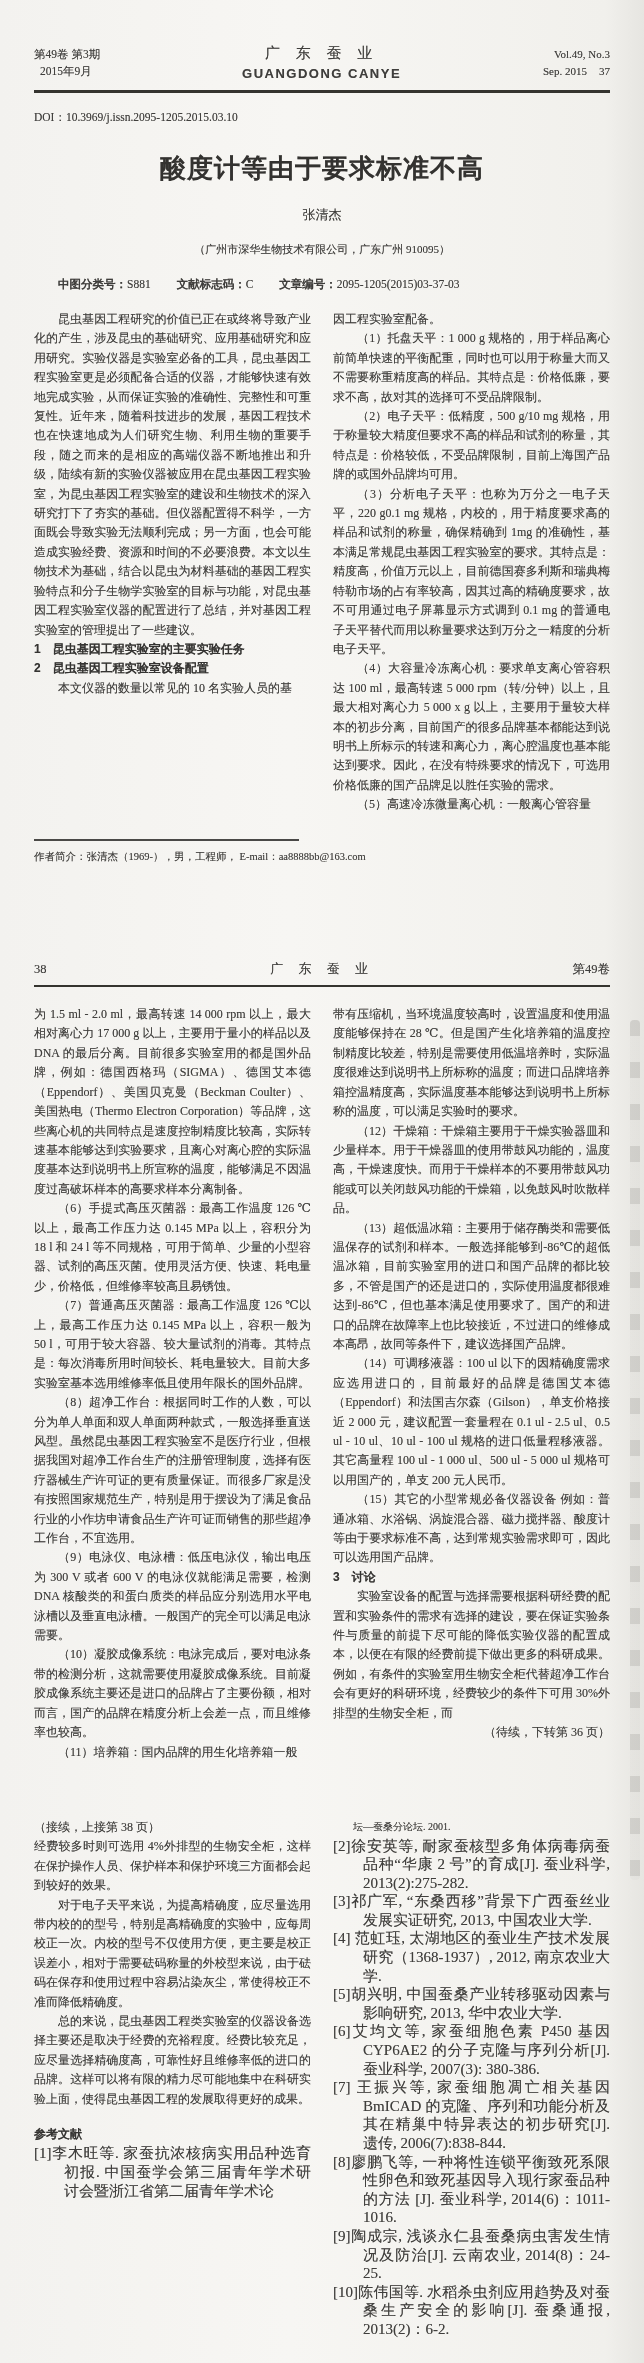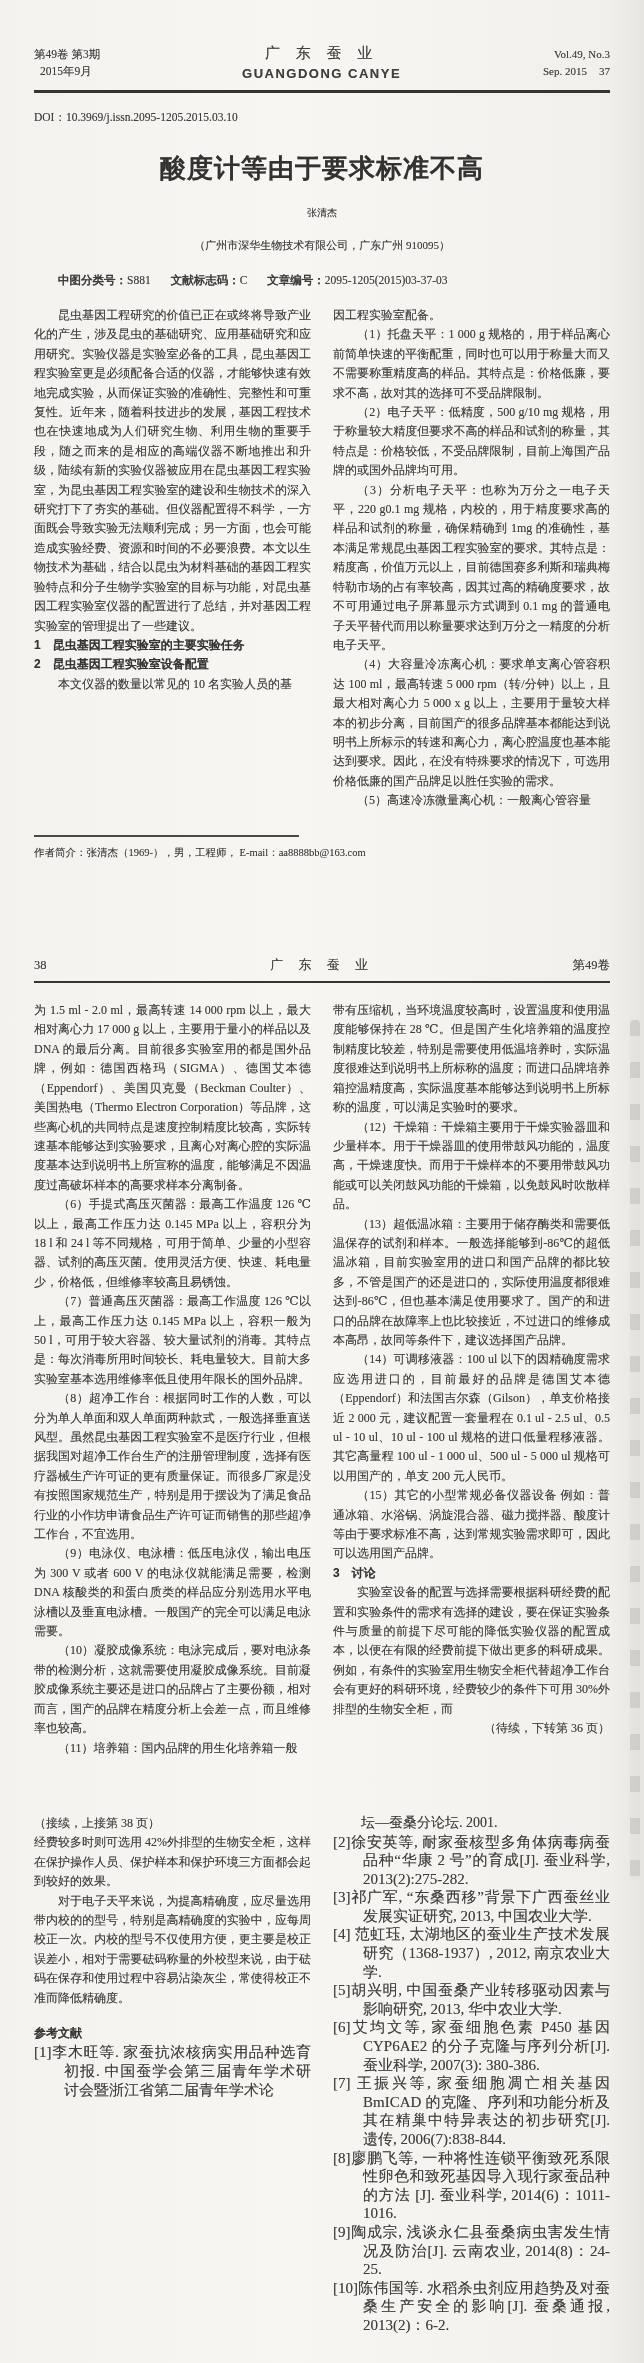--- a/index.html
+++ b/index.html
@@ -25,38 +25,38 @@
   .j-left .l2{padding-left:6px;}
   .j-center{text-align:center;}
   .j-name-cn{font-size:15px;letter-spacing:6px;}
   .j-name-en{font-size:13px;font-weight:700;font-family:"Liberation Sans","DejaVu Sans",sans-serif;letter-spacing:1.5px;margin-top:3px;}
   .j-right{font-size:11px;line-height:17px;text-align:right;}
   .folio{margin-left:12px;}
   .rule-thick{height:3px;background:#35342f;margin-top:9px;}
   .doi{margin-top:17px;font-size:11.5px;}
   .title{margin-top:26px;text-align:center;font-size:26px;font-weight:700;
          font-family:"Liberation Sans","DejaVu Sans",sans-serif;color:#333230;letter-spacing:1px;}
-  .author{margin-top:20px;text-align:center;font-size:10px;}
+  .author{margin-top:20px;text-align:center;font-size:13px;}
   .affiliation{margin-top:18px;text-align:center;font-size:11px;}
-  .meta-row{margin-top:20px;font-size:11.5px;display:flex;gap:20px;padding-left:24px;}
+  .meta-row{margin-top:20px;font-size:11.5px;display:flex;gap:26px;padding-left:24px;}
   .meta-label{font-weight:700;font-family:"Liberation Sans","DejaVu Sans",sans-serif;}
   .footnote-rule{margin-top:24px;width:265px;height:2px;background:#4a4947;}
   .footnote{margin-top:9px;font-size:10.5px;}
 
   
   .columns{display:flex;gap:22px;margin-top:18px;}
   .col{width:277px;font-size:12px;line-height:19.4px;text-align:justify;}
   .para{margin:0;}
   .indent{text-indent:2em;}
   .noindent{text-indent:0;}
   .heading{text-indent:0;font-weight:700;font-family:"Liberation Sans","DejaVu Sans",sans-serif;color:#353432;}
   .heading-refs{text-indent:0;font-weight:700;font-family:"Liberation Sans","DejaVu Sans",sans-serif;color:#353432;margin-top:16px;}
   .right{text-indent:0;text-align:right;}
   .ref{font-size:15px;line-height:18.6px;padding-left:2em;text-indent:-2em;}
-  .ref-cont{font-size:14px;line-height:18.6px;padding-left:2em;text-indent:0;}
+  .ref-cont{font-size:10px;line-height:18.6px;padding-left:2em;text-indent:0;}
 
   
   .page2{margin-top:96px;padding:0 34px;}
   .p2-header{display:flex;align-items:baseline;font-size:12.5px;}
   .p2-left{width:120px;}
   .p2-center{flex:1;text-align:center;font-size:13px;letter-spacing:6px;}
   .p2-right{width:120px;text-align:right;}
   .rule-mid{height:2.5px;background:#35342f;margin-top:7px;}
 
   
@@ -148,22 +148,23 @@
           <p class="para indent">实验室设备的配置与选择需要根据科研经费的配置和实验条件的需求有选择的建设，要在保证实验条件与质量的前提下尽可能的降低实验仪器的配置成本，以便在有限的经费前提下做出更多的科研成果。例如，有条件的实验室用生物安全柜代替超净工作台会有更好的科研环境，经费较少的条件下可用 30%外排型的生物安全柜，而</p>
           <p class="para right">（待续，下转第 36 页）</p>
         </div>
     </div>
   </section>
 
   <section class="page3">
     <div class="columns">
       <div class="col">
           <p class="para noindent">（接续，上接第 38 页）</p>
-          <p class="para noindent">经费较多时则可选用 42%外排型的生物安全柜，这样在保护操作人员、保护样本和保护环境三方面都会起到较好的效果。</p>
+          <p class="para noindent">经费较多时则可选用 4%外排型的生物安全柜，这样在保护操作人员、保护样本和保护环境三方面都会起到较好的效果。</p>
           <p class="para indent">对于电子天平来说，为提高精确度，应尽量选用带内校的的型号，特别是高精确度的实验中，应每周校正一次。内校的型号不仅使用方便，更主要是校正误差小，相对于需要砝码称量的外校型来说，由于砝码在保存和使用过程中容易沾染灰尘，常使得校正不准而降低精确度。</p>
+          <p class="para indent">总的来说，昆虫基因工程类实验室的仪器设备选择主要还是取决于经费的充裕程度。经费比较充足，应尽量选择精确度高，可靠性好且维修率低的进口的品牌。这样可以将有限的精力尽可能地集中在科研实验上面，使得昆虫基因工程的发展取得更好的成果。</p>
           <p class="para heading-refs">参考文献</p>
           <p class="para ref">[1]李木旺等. 家蚕抗浓核病实用品种选育初报. 中国蚕学会第三届青年学术研讨会暨浙江省第二届青年学术论</p>
         </div>
       <div class="col">
           <p class="para ref-cont">坛—蚕桑分论坛. 2001.</p>
           <p class="para ref">[2]徐安英等, 耐家蚕核型多角体病毒病蚕品种“华康 2 号”的育成[J]. 蚕业科学, 2013(2):275-282.</p>
           <p class="para ref">[3]祁广军, “东桑西移”背景下广西蚕丝业发展实证研究, 2013, 中国农业大学.</p>
           <p class="para ref">[4] 范虹珏, 太湖地区的蚕业生产技术发展研究（1368-1937）, 2012, 南京农业大学.</p>
           <p class="para ref">[5]胡兴明, 中国蚕桑产业转移驱动因素与影响研究, 2013, 华中农业大学.</p>
           <p class="para ref">[6]艾均文等, 家蚕细胞色素 P450 基因 CYP6AE2 的分子克隆与序列分析[J]. 蚕业科学, 2007(3): 380-386.</p>

